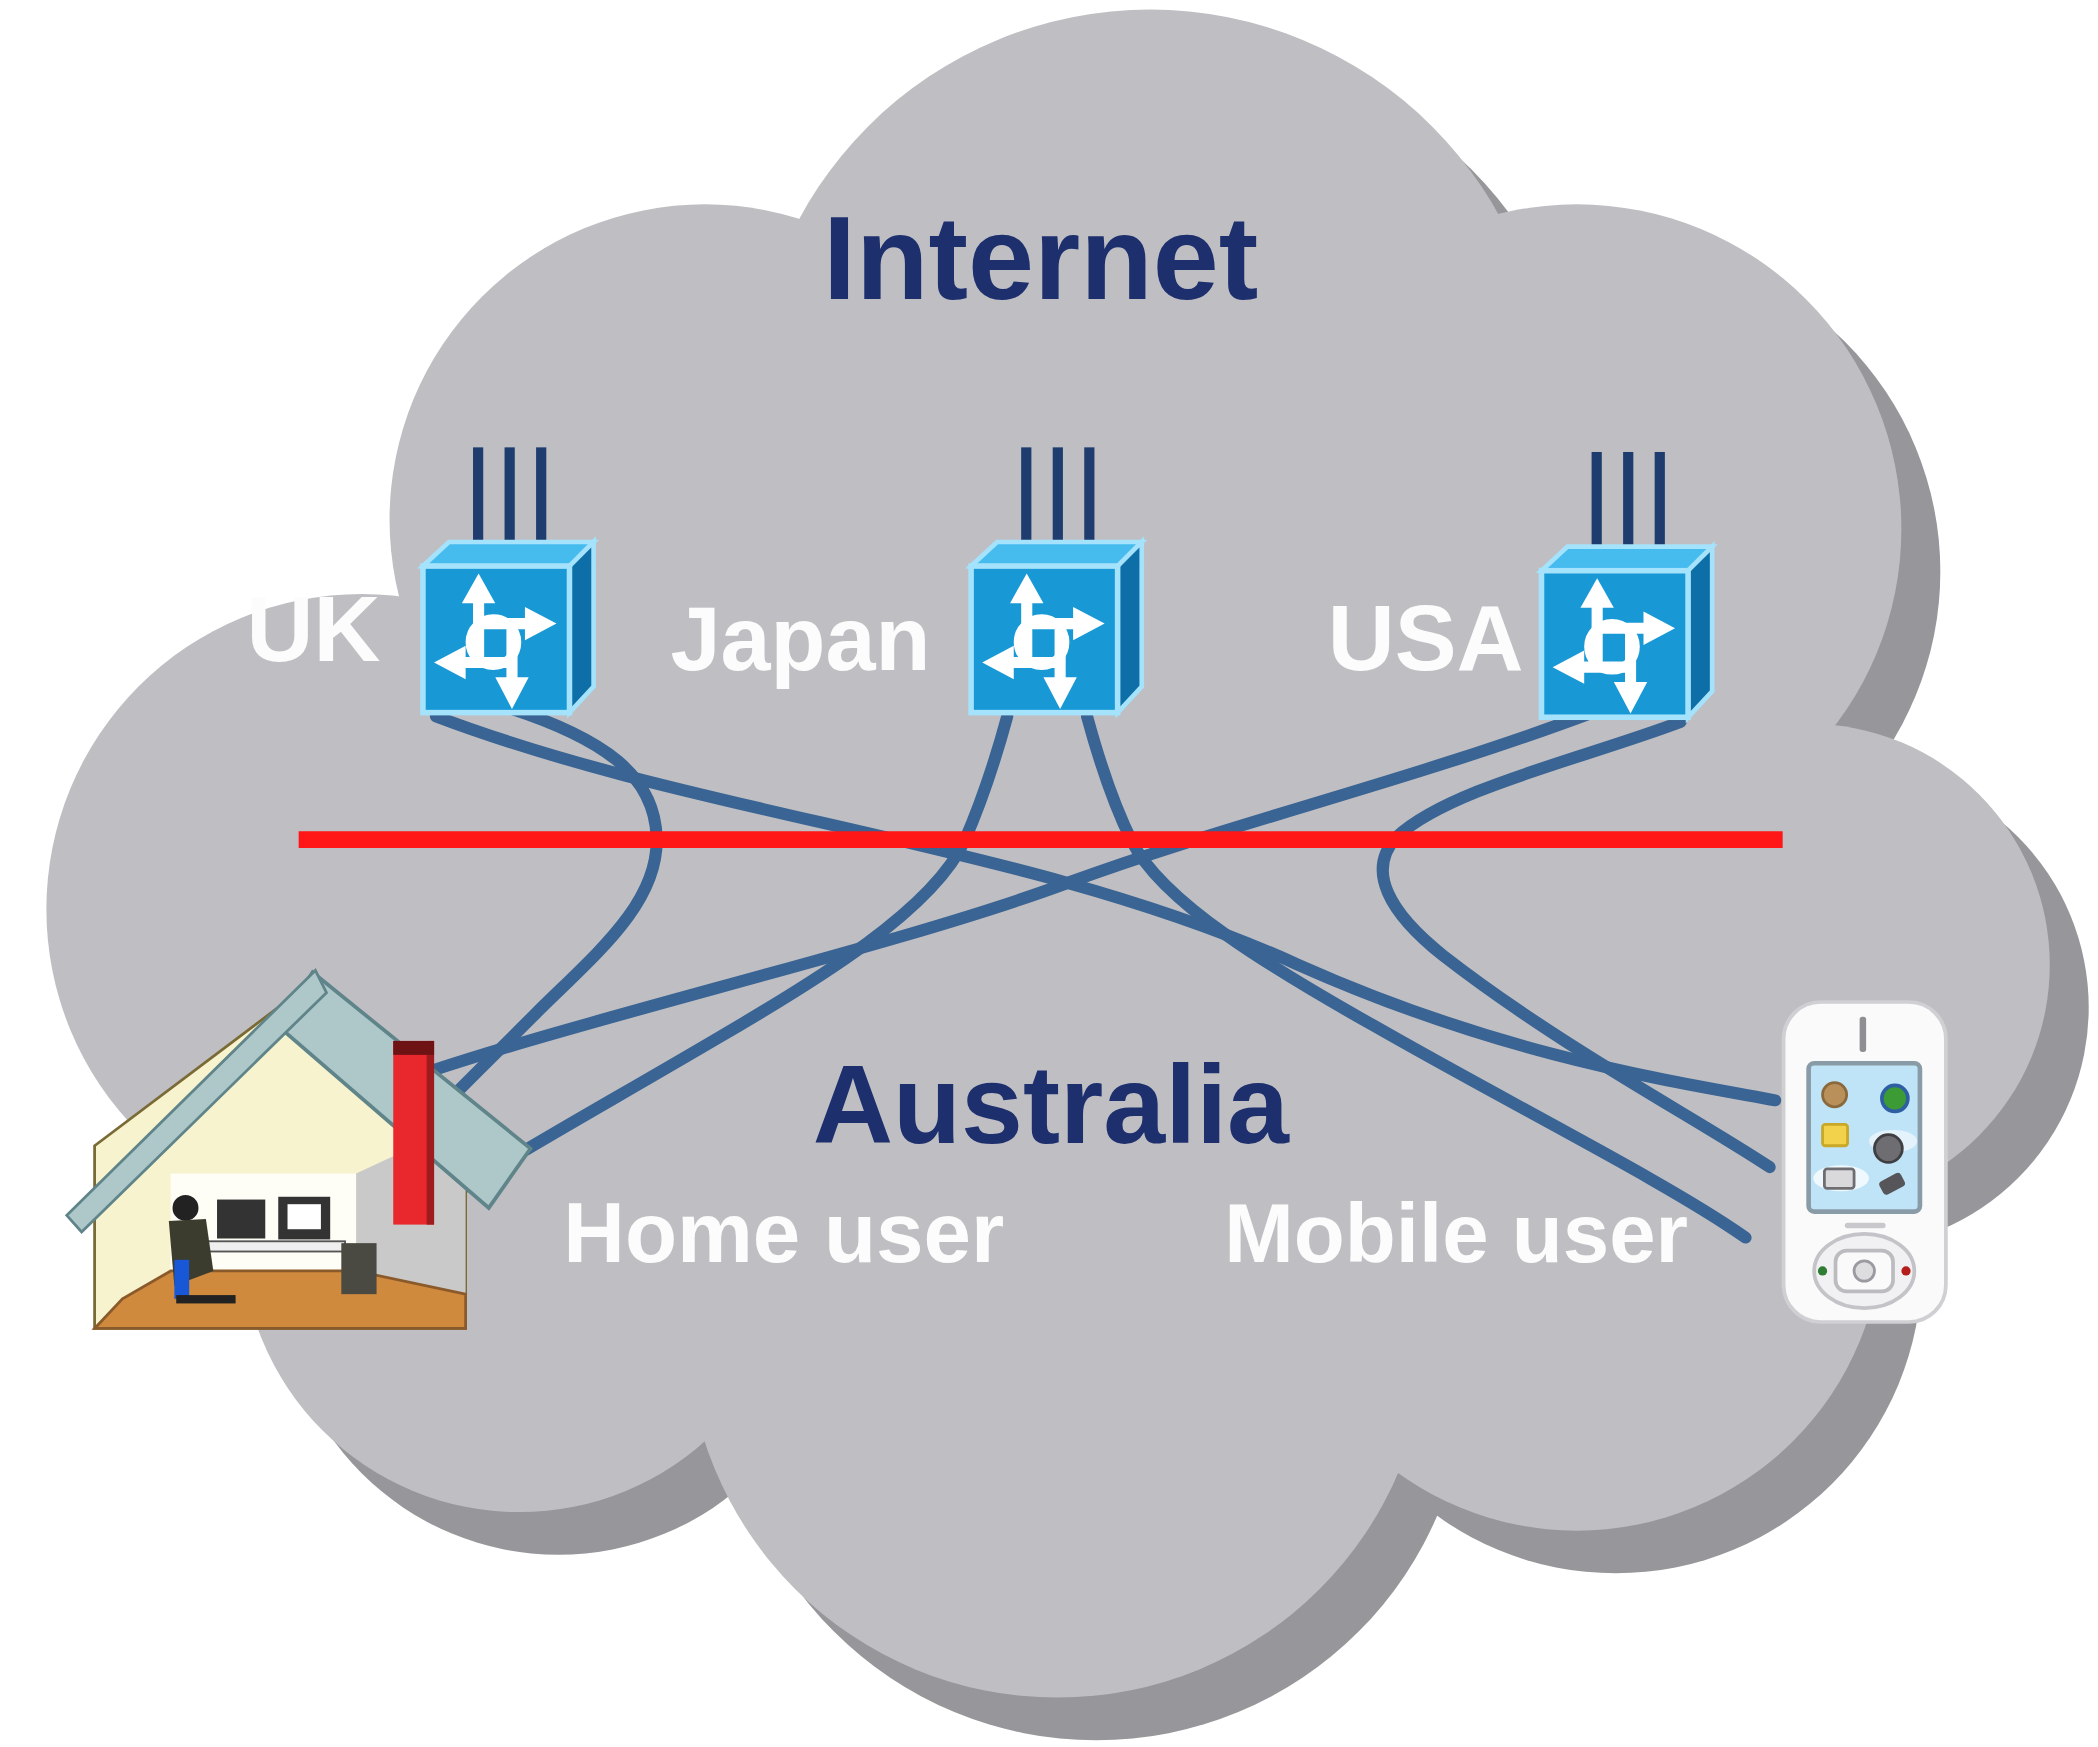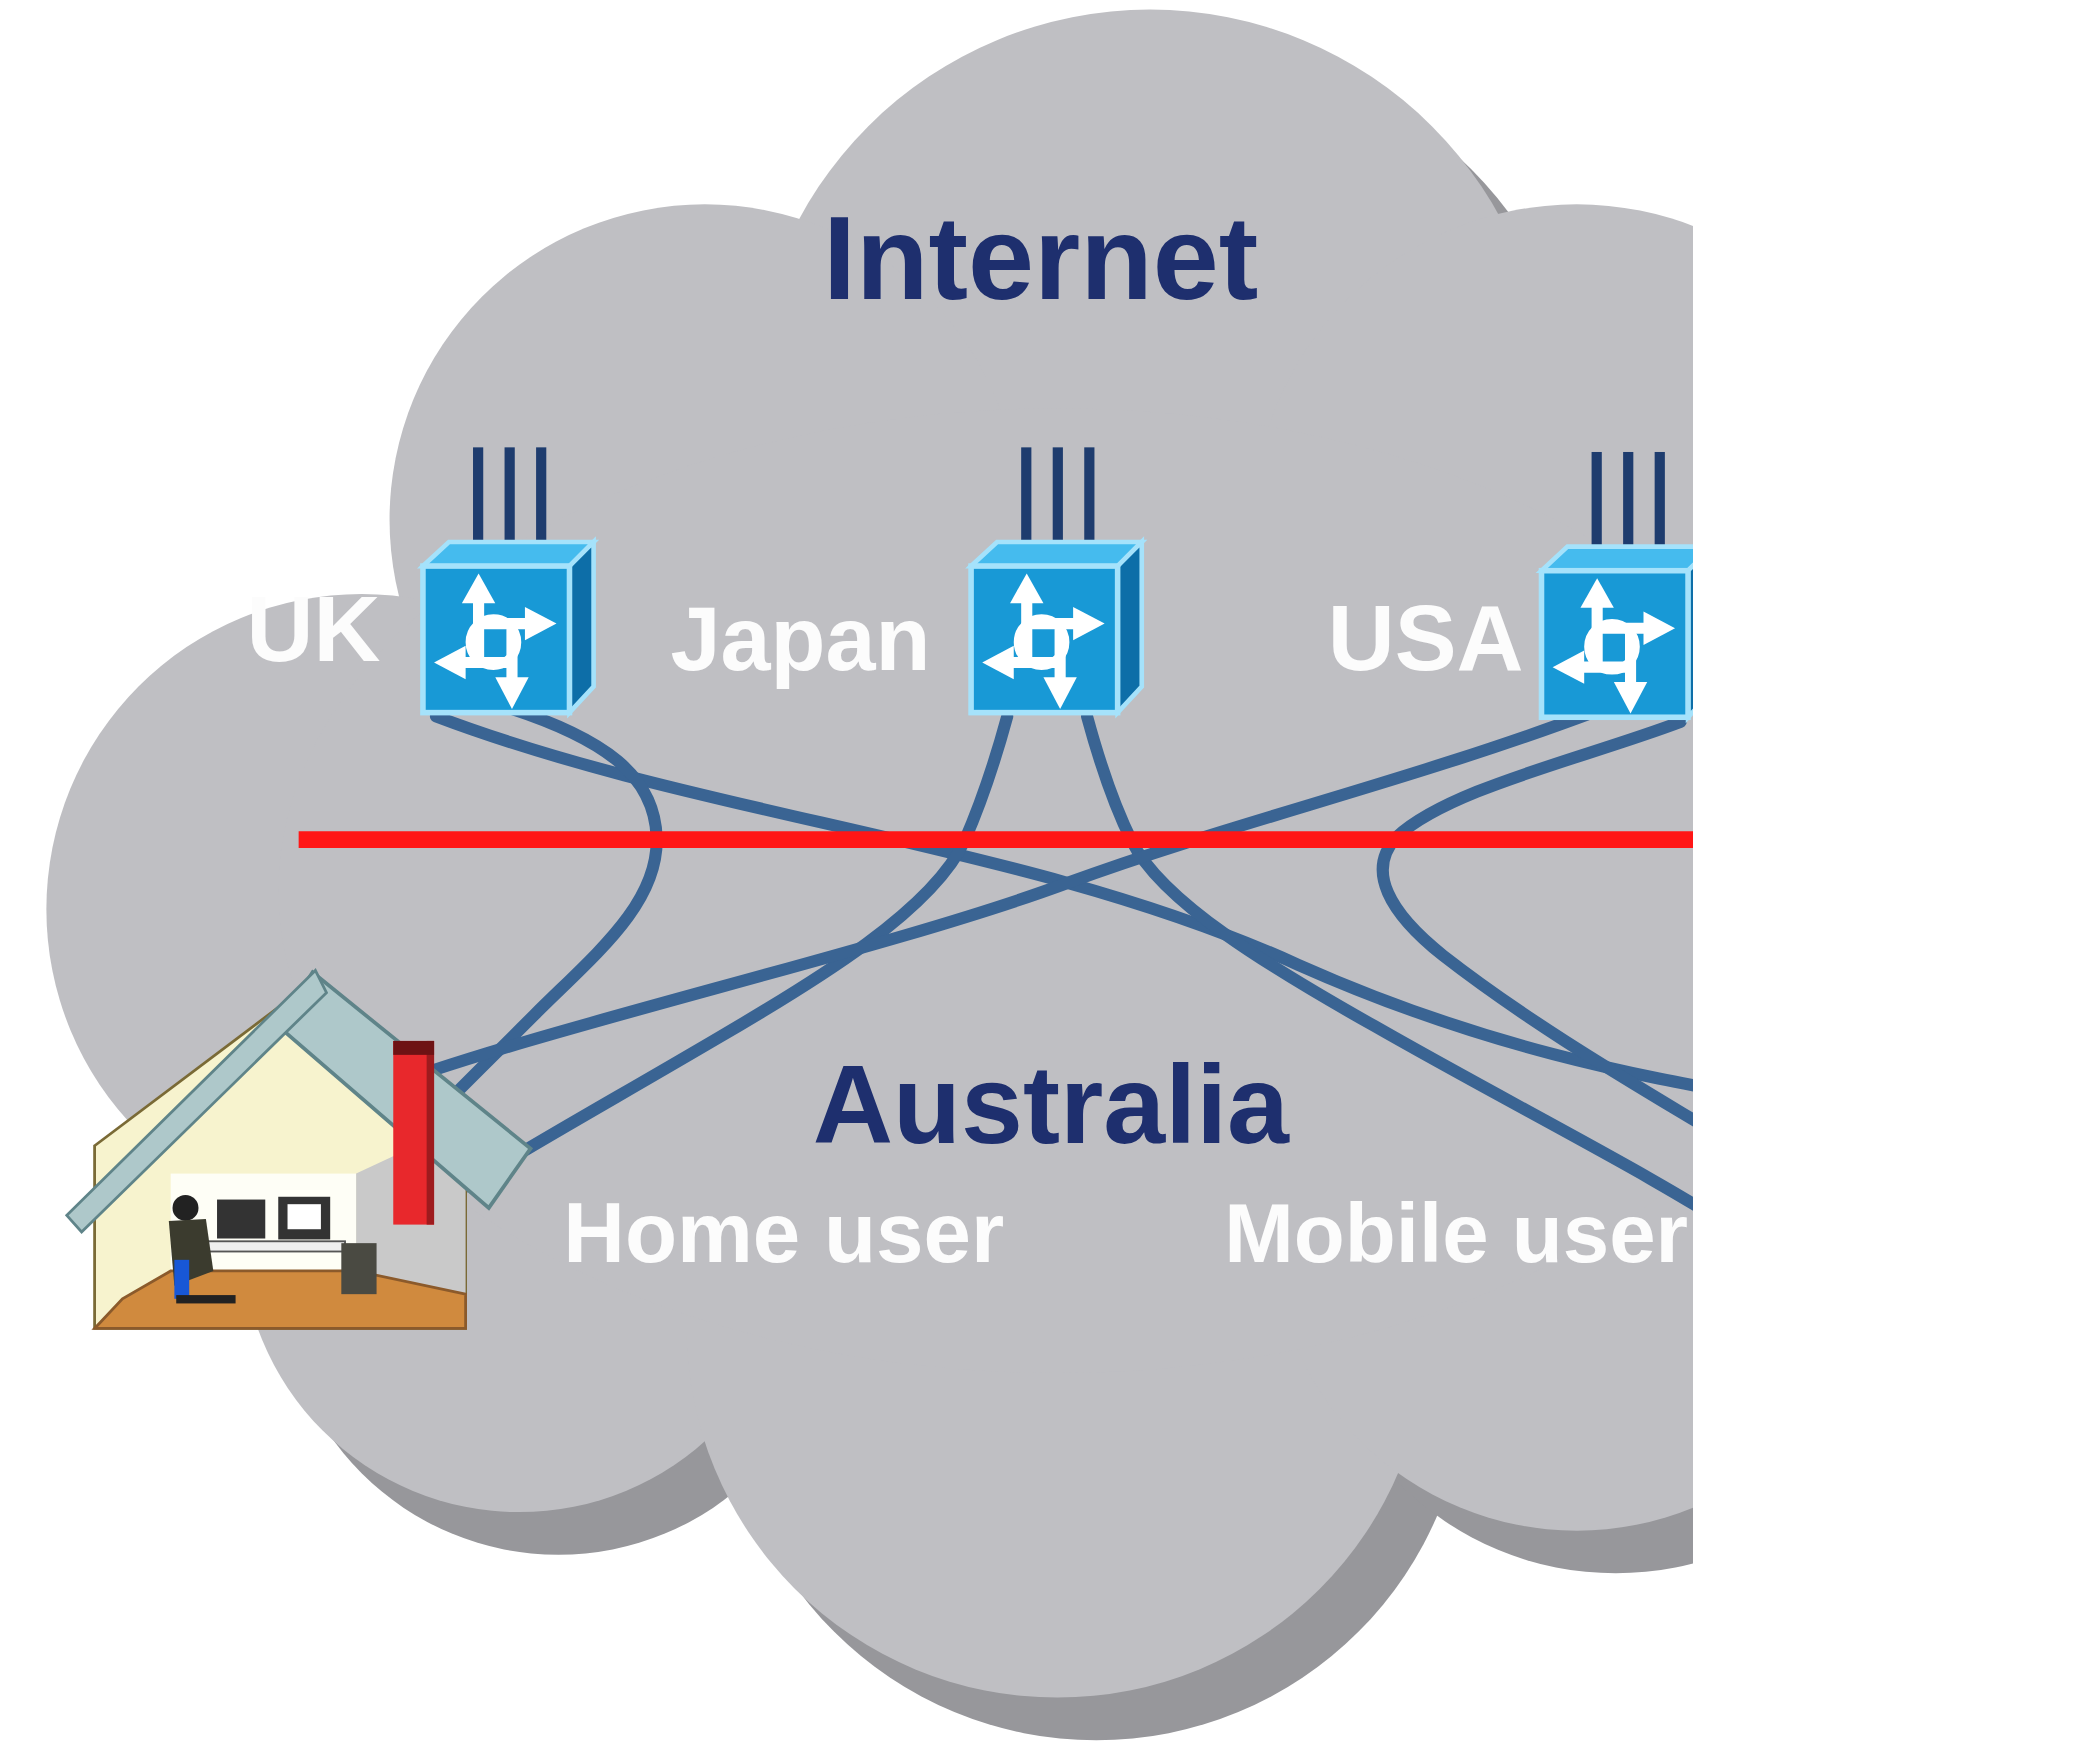--- a/index.html
+++ b/index.html
@@ -1,16 +1,16 @@
 <!DOCTYPE html>
 <html style="font-size:15px"><head>
 <meta charset="utf-8">
 <style>
   html, body { margin: 0; padding: 0; background: #ffffff; }
-  #stage { position: relative; width: 1693px; height: 1748px; background: #ffffff; overflow: hidden; }
+  #stage { position: relative; width: 2098px; height: 1748px; background: #ffffff; overflow: hidden; }
   svg { position: absolute; left: 0; top: 0; }
   .lbl { font-family: "Liberation Sans", sans-serif; font-weight: bold; }
 </style>
 </head>
 <body>
 
 <div id="stage">
 <svg width="2098" height="1748" viewBox="0 0 2262 1884">
 
   <defs>

